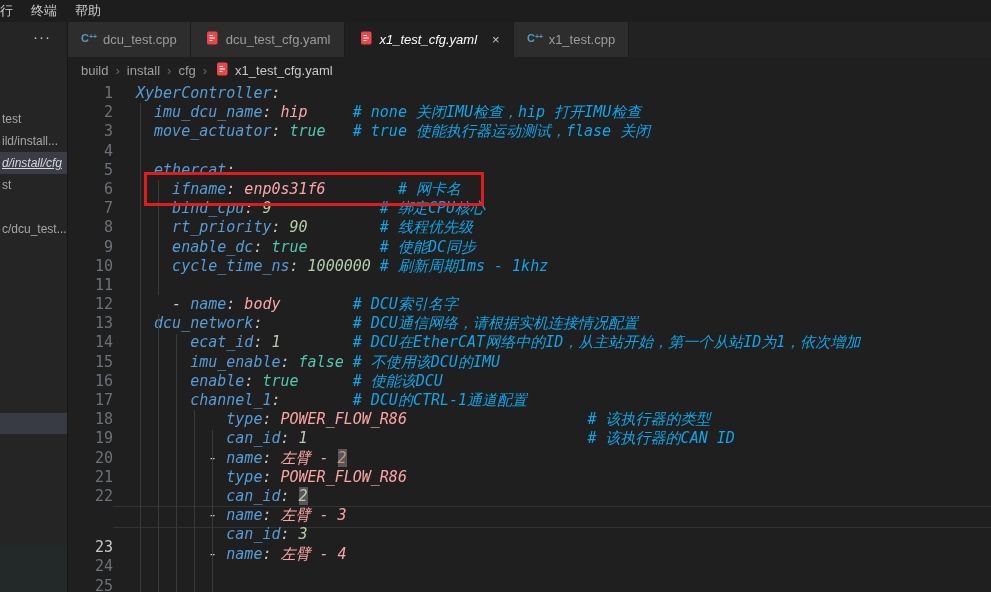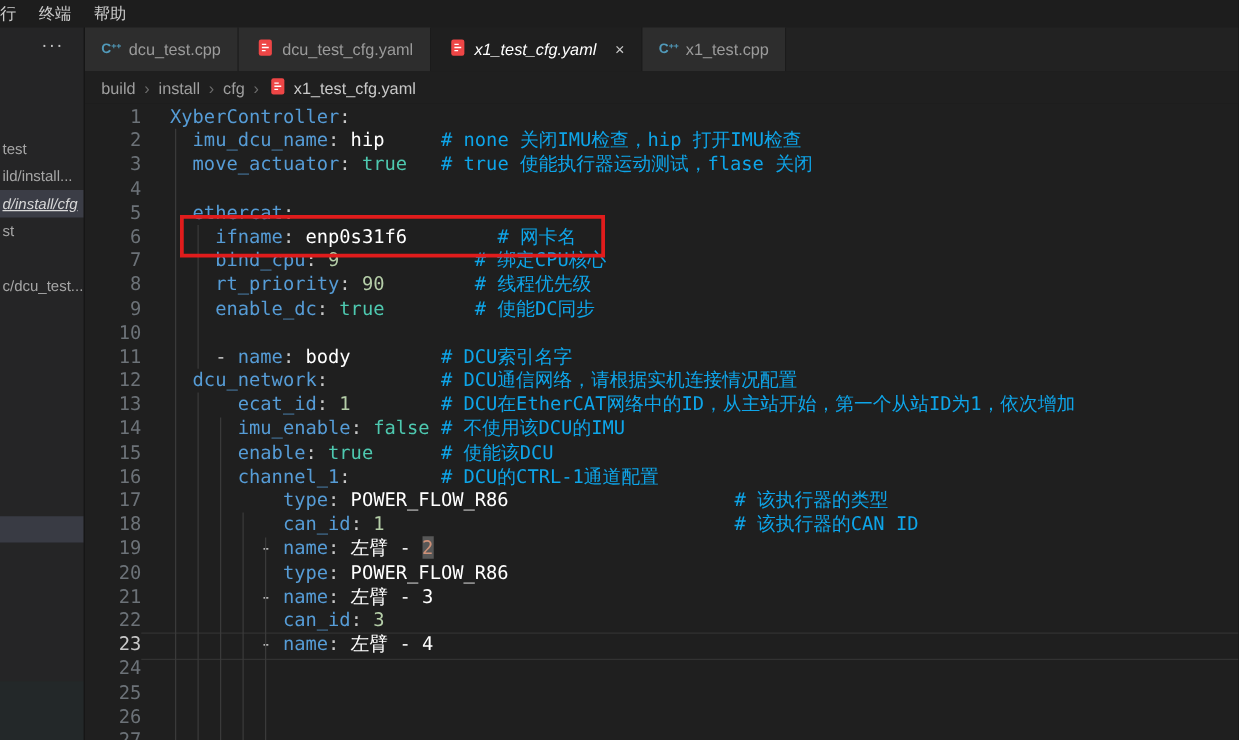--- a/index.html
+++ b/index.html
@@ -37,25 +37,25 @@
   .breadcrumb{position:absolute;left:68px;top:57px;width:923px;height:26px;background:#1f1f1f;
               display:flex;align-items:center;font-size:13px;color:#9f9f9f;padding-left:13px;gap:7px;}
   .bc-sep{color:#6b6b6b;}
   .bc-file{color:#c9c9c9;display:flex;align-items:center;gap:5px;}
 
   
   .editor{position:absolute;left:68px;top:83px;width:923px;height:509px;background:#1f1f1f;overflow:hidden;}
   .gutter{position:absolute;left:0;top:1px;width:45px;}
   .ln{height:19.2px;line-height:19.2px;text-align:right;color:#6c7278;
       font-family:"DejaVu Sans Mono",monospace;font-size:15px;}
-  .ln.cur{color:#c8c8c8;}
+  .ln.cur{color:#c8c8c8;margin-top:32px;}
   .code{position:absolute;left:68px;top:1px;}
   .cl{height:19.2px;line-height:19.2px;white-space:pre;color:#d4d4d4;
-      font-family:"DejaVu Sans Mono",monospace;font-size:15px;}
-  .tk-k{color:#569cd6}.tk-p{color:#c8c8c8}.tk-s{color:#ffffff}.tk-n{color:#b5cea8}
+      font-family:"DejaVu Sans Mono",monospace;font-size:15px;font-style:italic;}
+  .tk-k{color:#569cd6}.tk-p{color:#c8c8c8}.tk-s{color:#fca5a5}.tk-n{color:#b5cea8}
   .tk-b{color:#4ec9b0}.tk-c{color:#0ea5e9}
   .tk-sh{color:#ce9178;background:#575757}.tk-nh{color:#b5cea8;background:#575757}
   .guide{position:absolute;width:1px;background:#3a3a3a;}
   .curline{position:absolute;left:45px;right:0;top:423.4px;height:19.2px;
            border-top:1px solid #323232;border-bottom:1px solid #323232;}
   .redbox{position:absolute;left:76px;top:89px;width:334px;height:28px;
           border:3px solid #e01c1c;}
 </style>
 </head>
 <body>
@@ -164,31 +164,33 @@
     <div class="code">
         <div class="cl"><span class="tk-k">XyberController</span><span class="tk-p">:</span></div>
         <div class="cl"><span class="tk-k">  imu_dcu_name</span><span class="tk-p">:</span><span class="tk-s"> hip</span><span class="tk-c">     # none 关闭IMU检查，hip 打开IMU检查</span></div>
         <div class="cl"><span class="tk-k">  move_actuator</span><span class="tk-p">:</span><span class="tk-b"> true</span><span class="tk-c">   # true 使能执行器运动测试，flase 关闭</span></div>
         <div class="cl"></div>
         <div class="cl"><span class="tk-k">  ethercat</span><span class="tk-p">:</span></div>
         <div class="cl"><span class="tk-k">    ifname</span><span class="tk-p">:</span><span class="tk-s"> enp0s31f6</span><span class="tk-c">        # 网卡名</span></div>
         <div class="cl"><span class="tk-k">    bind_cpu</span><span class="tk-p">:</span><span class="tk-n"> 9</span><span class="tk-c">            # 绑定CPU核心</span></div>
         <div class="cl"><span class="tk-k">    rt_priority</span><span class="tk-p">:</span><span class="tk-n"> 90</span><span class="tk-c">        # 线程优先级</span></div>
         <div class="cl"><span class="tk-k">    enable_dc</span><span class="tk-p">:</span><span class="tk-b"> true</span><span class="tk-c">        # 使能DC同步</span></div>
+        <div class="cl"><span class="tk-k">    cycle_time_ns</span><span class="tk-p">:</span><span class="tk-n"> 1000000</span><span class="tk-c"> # 刷新周期1ms - 1khz</span></div>
         <div class="cl"></div>
         <div class="cl"><span class="tk-p">    - </span><span class="tk-k">name</span><span class="tk-p">:</span><span class="tk-s"> body</span><span class="tk-c">        # DCU索引名字</span></div>
         <div class="cl"><span class="tk-k">  dcu_network</span><span class="tk-p">:</span><span class="tk-c">          # DCU通信网络，请根据实机连接情况配置</span></div>
         <div class="cl"><span class="tk-k">      ecat_id</span><span class="tk-p">:</span><span class="tk-n"> 1</span><span class="tk-c">        # DCU在EtherCAT网络中的ID，从主站开始，第一个从站ID为1，依次增加</span></div>
         <div class="cl"><span class="tk-k">      imu_enable</span><span class="tk-p">:</span><span class="tk-b"> false</span><span class="tk-c"> # 不使用该DCU的IMU</span></div>
         <div class="cl"><span class="tk-k">      enable</span><span class="tk-p">:</span><span class="tk-b"> true</span><span class="tk-c">      # 使能该DCU</span></div>
         <div class="cl"><span class="tk-k">      channel_1</span><span class="tk-p">:</span><span class="tk-c">        # DCU的CTRL-1通道配置</span></div>
         <div class="cl"><span class="tk-k">          type</span><span class="tk-p">:</span><span class="tk-s"> POWER_FLOW_R86</span><span class="tk-c">                    # 该执行器的类型</span></div>
         <div class="cl"><span class="tk-k">          can_id</span><span class="tk-p">:</span><span class="tk-n"> 1</span><span class="tk-c">                               # 该执行器的CAN ID</span></div>
         <div class="cl"><span class="tk-p">        - </span><span class="tk-k">name</span><span class="tk-p">:</span><span class="tk-s"> 左臂 - </span><span class="tk-sh">2</span></div>
         <div class="cl"><span class="tk-k">          type</span><span class="tk-p">:</span><span class="tk-s"> POWER_FLOW_R86</span></div>
+        <div class="cl"><span class="tk-k">          can_id</span><span class="tk-p">:</span><span class="tk-n"> </span><span class="tk-nh">2</span></div>
         <div class="cl"><span class="tk-p">        - </span><span class="tk-k">name</span><span class="tk-p">:</span><span class="tk-s"> 左臂 - 3</span></div>
         <div class="cl"><span class="tk-k">          can_id</span><span class="tk-p">:</span><span class="tk-n"> 3</span></div>
         <div class="cl"><span class="tk-p">        - </span><span class="tk-k">name</span><span class="tk-p">:</span><span class="tk-s"> 左臂 - 4</span></div>
       </div>
     <div id="guides">
         <div class="guide" style="left: 72px; top: 20.2px; height: 499.2px;"></div>
         <div class="guide" style="left: 90px; top: 97px; height: 115.2px;"></div>
         <div class="guide" style="left: 90px; top: 231.4px; height: 288px;"></div>
         <div class="guide" style="left: 108px; top: 250.6px; height: 268.8px;"></div>
         <div class="guide" style="left: 126px; top: 327.4px; height: 192px;"></div>

